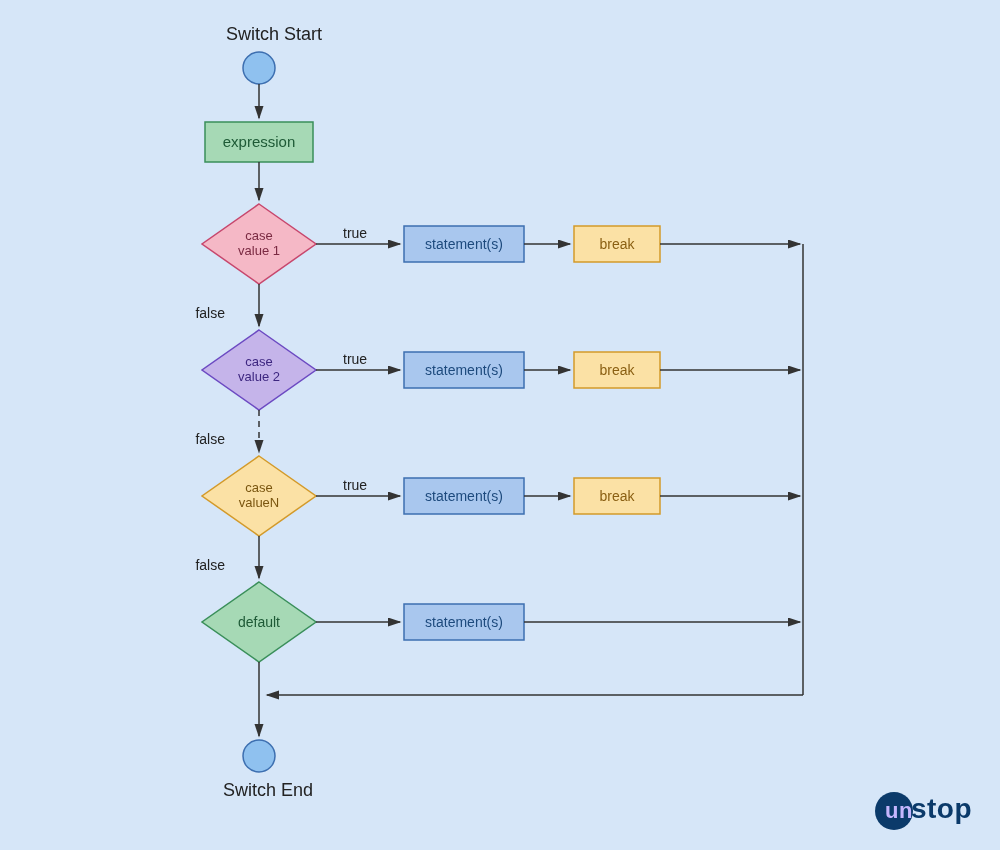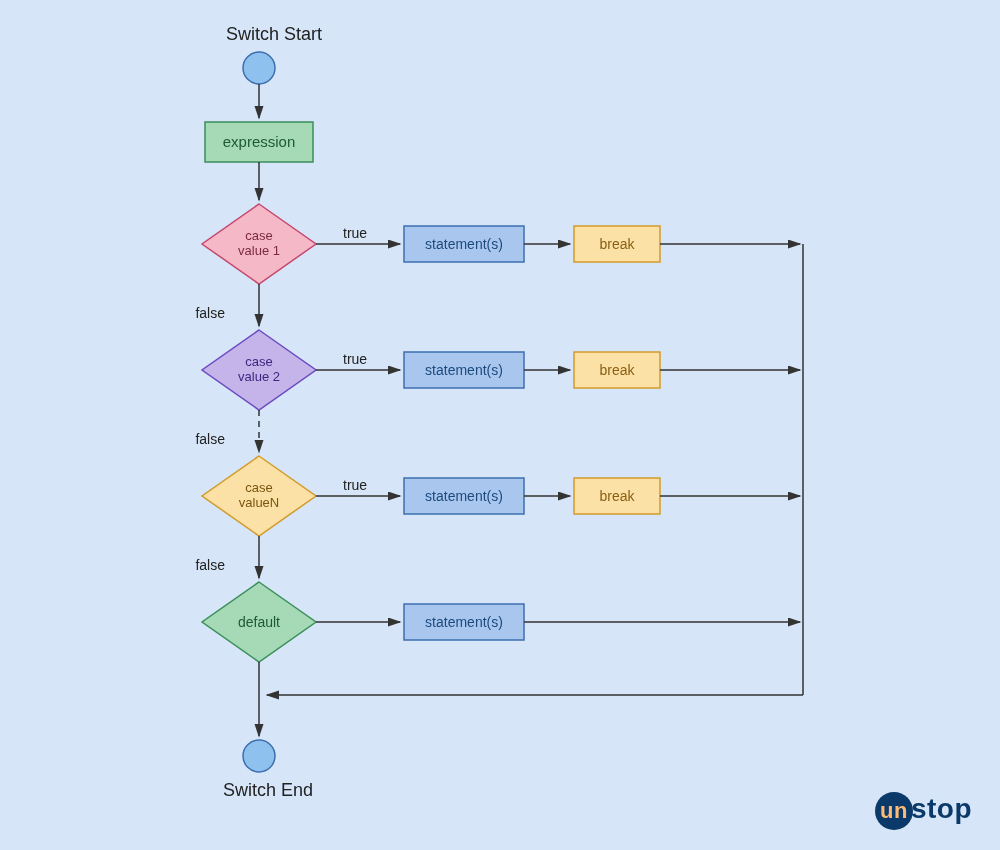--- a/index.html
+++ b/index.html
@@ -18,26 +18,26 @@
     right: 28px;
     bottom: 20px;
     font-weight: 700;
     font-size: 28px;
     color: #0b3a6a;
     letter-spacing: 0.5px;
   }
   .logo .circle {
     display: inline-flex;
     align-items: center;
-    justify-content: center;
+    justify-content: flex-end;
     width: 38px;
     height: 38px;
     background: #0b3a6a;
     border-radius: 50%;
-    color: #fdba74;
+    color: #c4b5fd;
     font-size: 22px;
     vertical-align: middle;
     margin-right: -2px;
   }
 </style>
 </head>
 <body>
 
 <svg width="1000" height="850" viewBox="0 0 1000 850">
   <defs>

